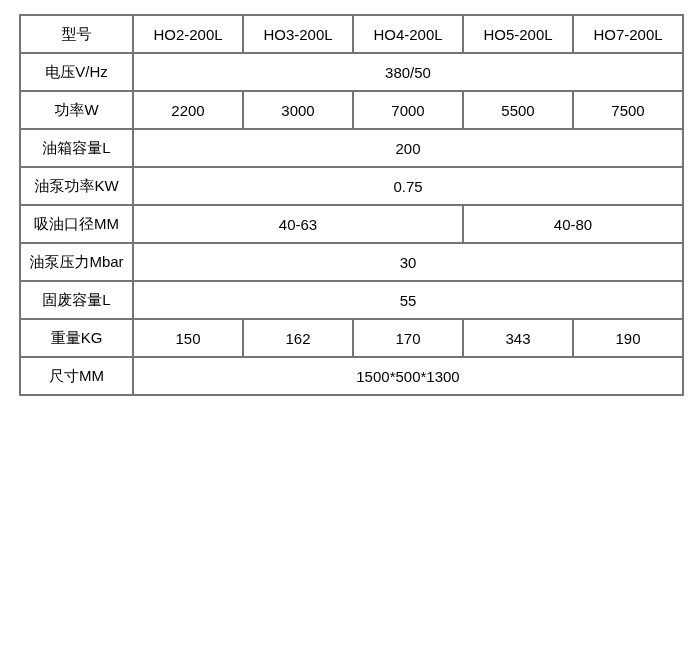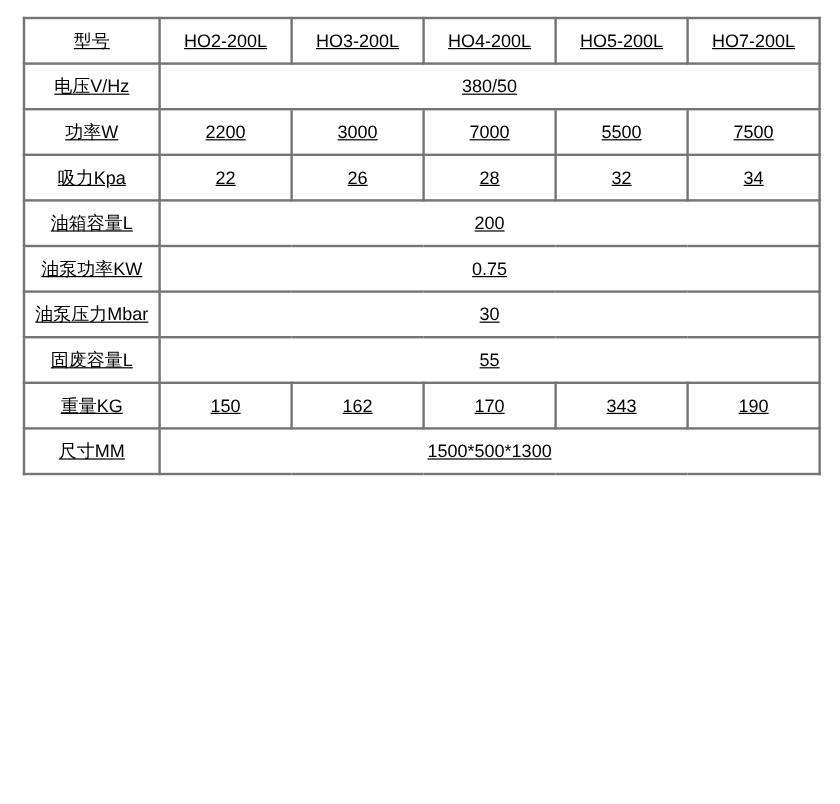--- a/index.html
+++ b/index.html
@@ -24,21 +24,20 @@
   table.spec-table td {
     border: 2px solid #757575;
     height: 36px;
     text-align: center;
     vertical-align: middle;
     font-size: 15px;
     color: #000000;
     padding: 0 2px;
     overflow: hidden;
     white-space: nowrap;
-    text-decoration: underline;
   }
 </style>
 </head>
 <body>
 
 <div class="table-wrap">
   <table class="spec-table">
     <colgroup>
       <col style="width:113px">
       <col style="width:110px">
@@ -62,34 +61,31 @@
         </tr>
         <tr>
           <td>功率W</td>
           <td>2200</td>
           <td>3000</td>
           <td>7000</td>
           <td>5500</td>
           <td>7500</td>
         </tr>
         <tr>
-          <td>吸力Kpa</td>
-          <td>22</td>
-          <td>26</td>
-          <td>28</td>
-          <td>32</td>
-          <td>34</td>
-        </tr>
-        <tr>
           <td>油箱容量L</td>
           <td colspan="5">200</td>
         </tr>
         <tr>
           <td>油泵功率KW</td>
           <td colspan="5">0.75</td>
+        </tr>
+        <tr>
+          <td>吸油口径MM</td>
+          <td colspan="3">40-63</td>
+          <td colspan="2">40-80</td>
         </tr>
         <tr>
           <td>油泵压力Mbar</td>
           <td colspan="5">30</td>
         </tr>
         <tr>
           <td>固废容量L</td>
           <td colspan="5">55</td>
         </tr>
         <tr>

